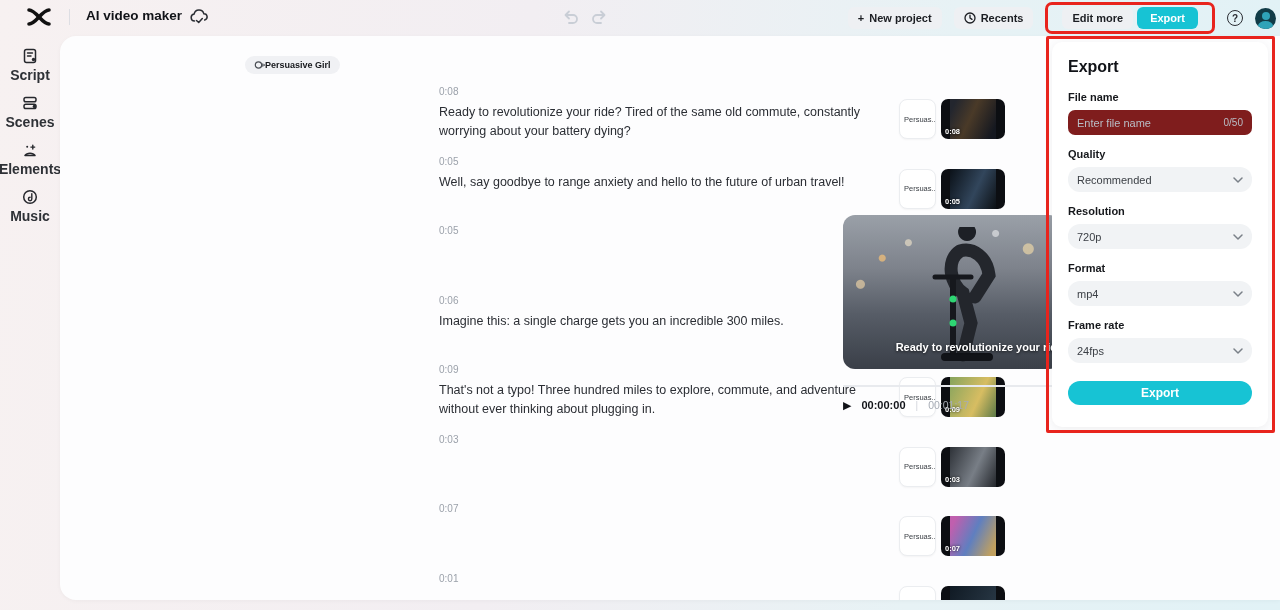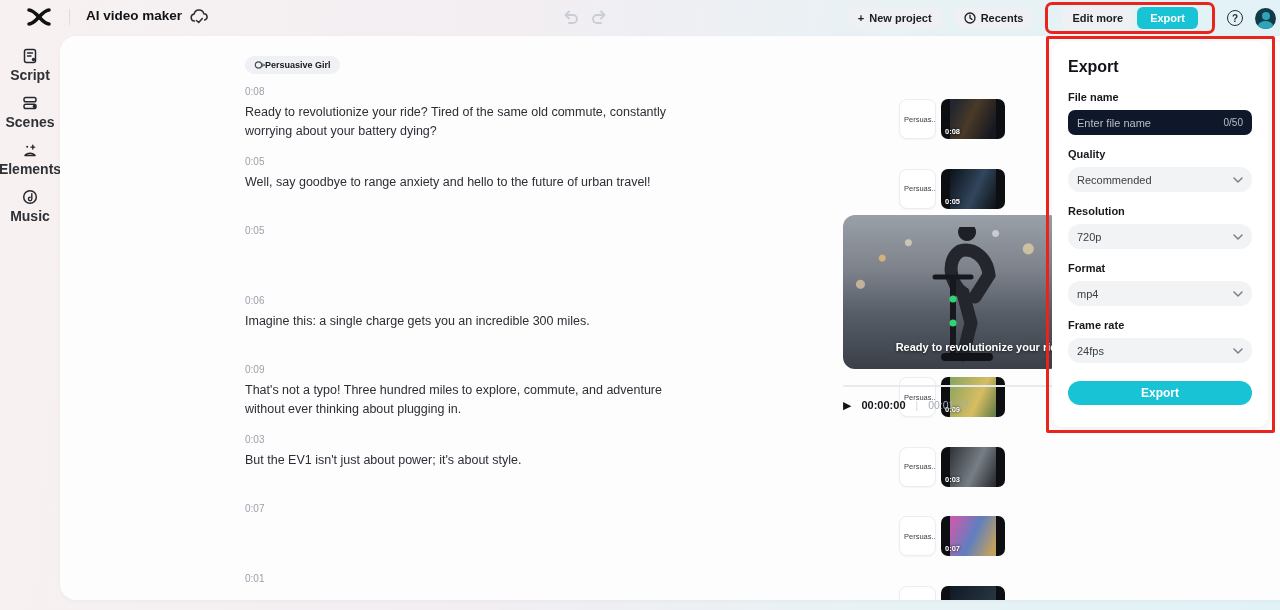--- a/index.html
+++ b/index.html
@@ -39,21 +39,21 @@
   .rail-item svg { display:block; }
   .rail-label { font-size:14px; font-weight:600; color:#2e3136; }
   
   .card { position:absolute; left:60px; top:36px; width:1220px; height:564px;
           background:#fdfdfe; border-radius:16px 0 0 16px; box-shadow:0 1px 4px rgba(0,0,0,.04);
           overflow:hidden; }
   .voice-chip { position:absolute; left:185px; top:20px; height:18px; display:inline-flex;
                 align-items:center; padding:0 9px; background:#f0f1f4; border-radius:10px;
                 font-size:9px; font-weight:700; color:#16181c; cursor:pointer; }
   .rows { position:absolute; left:185px; top:50px; width:760px; }
-  .srow { height:69.5px; display:flex; justify-content:space-between; }
+  .srow { height:69.5px; display:flex; justify-content:flex-end; }
   .srow-left { width:460px; }
   .srow .time { font-size:10px; color:#9ba1aa; margin-bottom:6px; }
   .srow .stext { font-size:12.5px; line-height:19px; color:#2b2e34; cursor:text; }
   .srow-right { display:flex; gap:5px; margin-top:13px; }
   .persona-card { width:37px; height:40px; background:#fff; border:1px solid #ebedf0; border-radius:8px;
                   box-shadow:0 1px 2px rgba(0,0,0,.04); display:flex; align-items:center;
                   padding-left:4px; font-size:7.5px; color:#3c4046; cursor:pointer; overflow:hidden; }
   .thumb { position:relative; width:64px; height:40px; border-radius:7px; background:#0c0e12;
            overflow:hidden; cursor:pointer; }
   .thumb .img { position:absolute; left:9px; right:9px; top:0; bottom:0; }
@@ -90,21 +90,21 @@
   .tc-total { font-size:10.5px; color:#a7acb5; }
   
   .export-redbox { position:absolute; left:1046px; top:36px; width:229px; height:397px;
                    border:3px solid #e8241d; border-radius:2px; pointer-events:none; z-index:5; }
   .export-panel { position:absolute; left:1052px; top:42px; width:216px; height:385px;
                   background:#fff; border-radius:10px; box-shadow:0 2px 10px rgba(0,0,0,.06);
                   padding:16px; z-index:4; }
   .ep-title { font-size:16px; font-weight:700; margin-bottom:15px; color:#111318; }
   .ep-label { font-size:11px; font-weight:700; color:#16181c; margin-bottom:7px; }
   .ep-input { display:flex; align-items:center; justify-content:space-between; height:25px;
-              background:#0f172a; border-radius:7px; padding:10px 9px; margin-bottom:13px; cursor:text; }
+              background:#7f1d1d; border-radius:7px; padding:10px 9px; margin-bottom:13px; cursor:text; }
   .ep-placeholder { font-size:11px; color:#b9bec6; }
   .ep-count { font-size:10px; color:#b9bec6;margin-left:44px; }
   .ep-select { display:flex; align-items:center; justify-content:space-between; height:25px;
                background:#f1f3f5; border-radius:12px; padding:0 9px; margin-bottom:13px; cursor:pointer; }
   .ep-select .val { font-size:11px; color:#3c4046; }
   .ep-export-btn { width:100%; height:24px; margin-top:5px; background:#17c3d4; border:none;
                    border-radius:12px; color:#fff; font-size:12px; font-weight:700; cursor:pointer;
                    font-family:"Liberation Sans", sans-serif; }
 </style>
 </head>
@@ -282,21 +282,20 @@
         <div class="thumb t4">
             <div class="img"></div>
             <span class="dur">0:09</span>
           </div>
       </div>
     </div>
 
     <div class="srow">
       <div class="srow-left">
         <div class="time">0:03</div>
-        <div class="stext">But the EV1 isn't just about power; it's about style.</div>
       </div>
       <div class="srow-right">
         <div class="persona-card">
             <span>Persuas...</span>
           </div>
         <div class="thumb t5">
             <div class="img"></div>
             <span class="dur">0:03</span>
           </div>
       </div>

